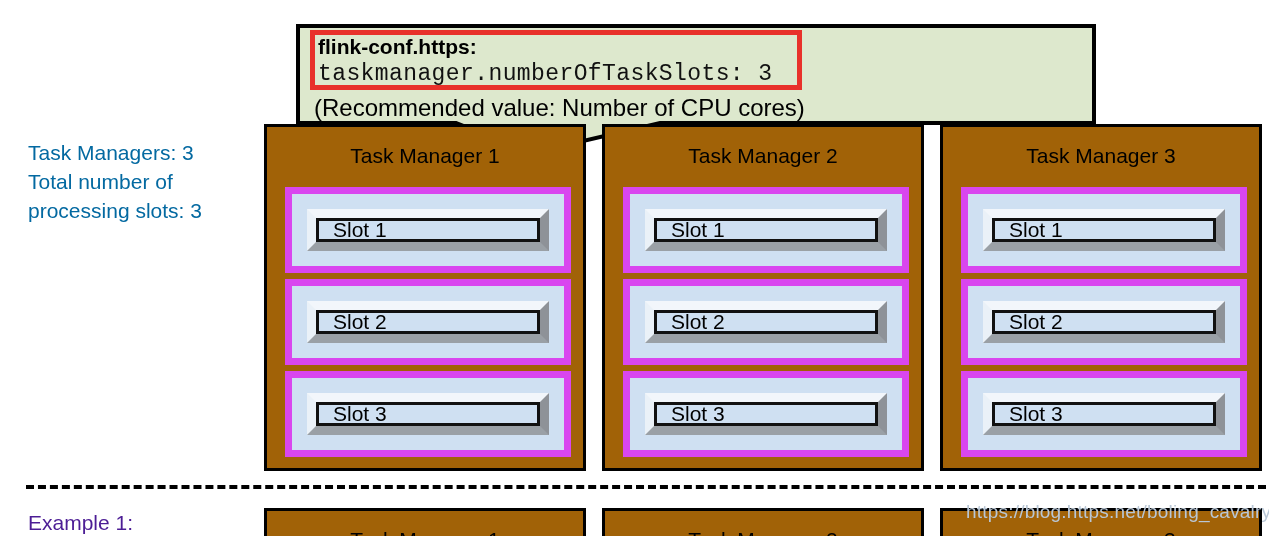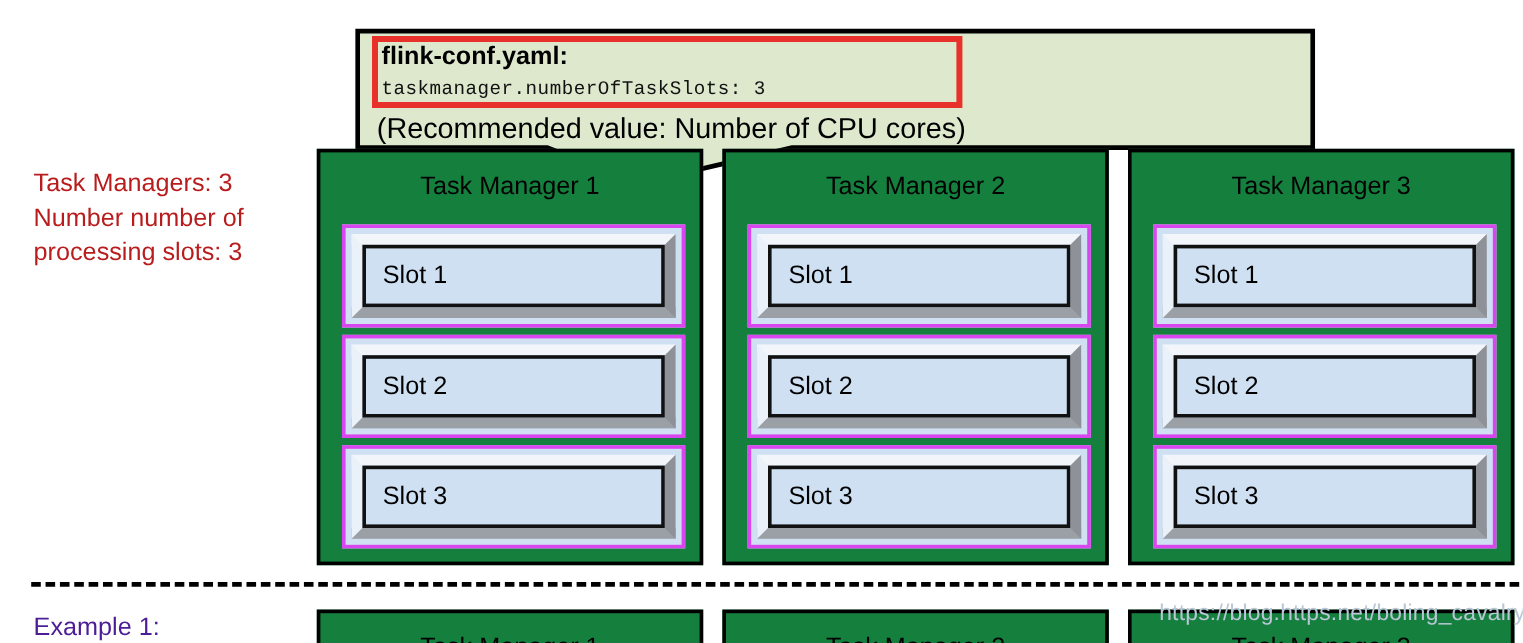--- a/index.html
+++ b/index.html
@@ -24,21 +24,21 @@
   }
 
   
   .left-label {
     position: absolute;
     left: 28px;
     top: 138px;
     width: 235px;
     font-size: 21px;
     line-height: 29px;
-    color: #b91c1c;
+    color: #0369a1;
     white-space: nowrap;
   }
   .left-label div { white-space: nowrap; }
 
   .example-label {
     position: absolute;
     left: 28px;
     top: 508px;
     font-size: 21px;
     line-height: 29px;
@@ -73,61 +73,61 @@
     font-weight: bold;
     line-height: 26px;
     white-space: nowrap;
   }
   .yaml-title .plain { font-weight: bold; }
   .yaml-code {
     position: absolute;
     left: 318px;
     top: 62px;
     font-family: "Liberation Mono", "DejaVu Sans Mono", monospace;
-    font-size: 16px;
+    font-size: 23px;
     line-height: 24px;
     letter-spacing: 0.4px;
     white-space: nowrap;
     color: #111;
   }
   .yaml-note {
     position: absolute;
     left: 314px;
     top: 95px;
     font-size: 24px;
     line-height: 26px;
     white-space: nowrap;
   }
 
   
   .tm-box {
     position: absolute;
-    background: #15803d;
+    background: #a16207;
     border: 3px solid #000000;
     box-sizing: border-box;
   }
   .tm-title {
     position: absolute;
     left: 0;
     right: 0;
     top: 16px;
     text-align: center;
     font-size: 21px;
     line-height: 26px;
     color: #000;
     white-space: nowrap;
   }
 
   
   .slot {
     position: absolute;
     box-sizing: border-box;
-    border: 3px solid #d946ef;
+    border: 7px solid #d946ef;
     background: #cfe0f2;
-    padding: 5px;
+    padding: 15px;
   }
   .slot-bevel {
     width: 100%;
     height: 100%;
     box-sizing: border-box;
     border-style: solid;
     border-width: 9px;
     border-top-color: #f2f6fb;
     border-left-color: #eaf1f8;
     border-right-color: #8e9298;
@@ -174,30 +174,30 @@
     letter-spacing: 0.2px;
   }
 </style>
 </head>
 <body>
 
 <div id="canvas">
 
   <div class="left-label">
     <div>Task Managers: 3</div>
-    <div>Number number of</div>
+    <div>Total number of</div>
     <div>processing slots: 3</div>
   </div>
 
   <svg id="callout-shape" viewBox="0 0 800 140" width="800" height="140">
     <path d="M 2,6 L 798,6 L 798,103 L 364,103 L 236,133 L 160,103 L 2,103 Z" fill="#dde8cd" stroke="#000000" stroke-width="4" stroke-linejoin="miter"></path>
   </svg>
 
   <div class="yaml-title">
-    <span>flink-conf.yaml</span><span class="plain">:</span>
+    <span>flink-conf.https</span><span class="plain">:</span>
   </div>
 
   <div class="code-box"></div>
 
   <div class="yaml-code">taskmanager.numberOfTaskSlots: 3</div>
 
   <div class="yaml-note">(Recommended value: Number of CPU cores)</div>
 
   <div class="tm-box" style="left:264px; top:124px; width:322px; height:347px;">
     <div class="tm-title">Task Manager 1</div>

